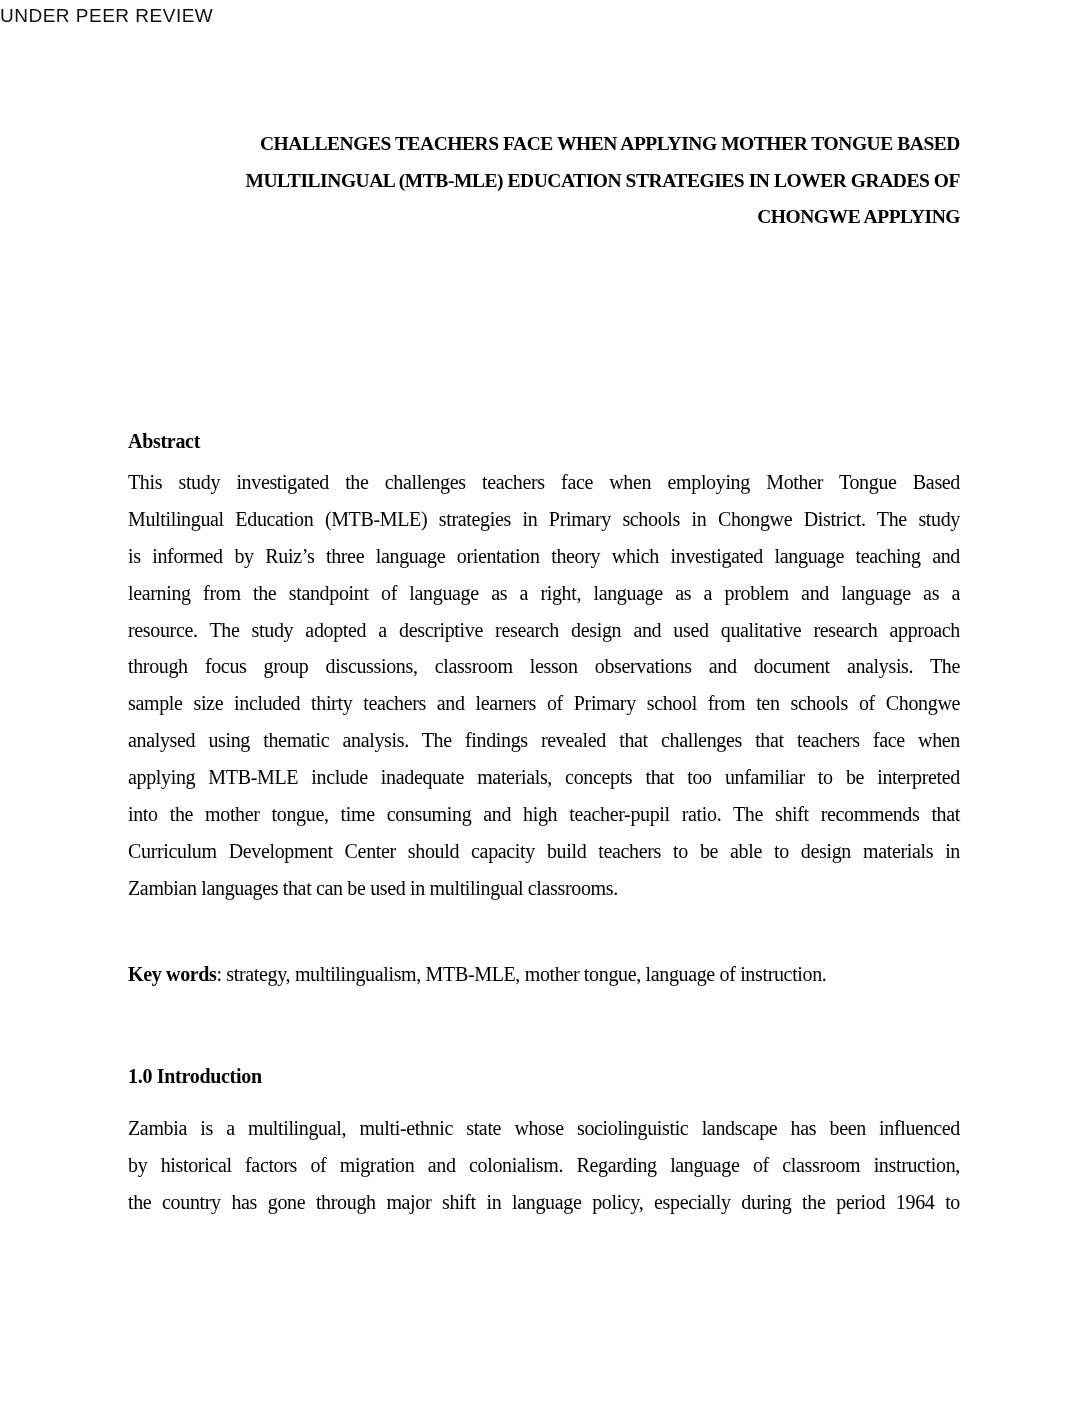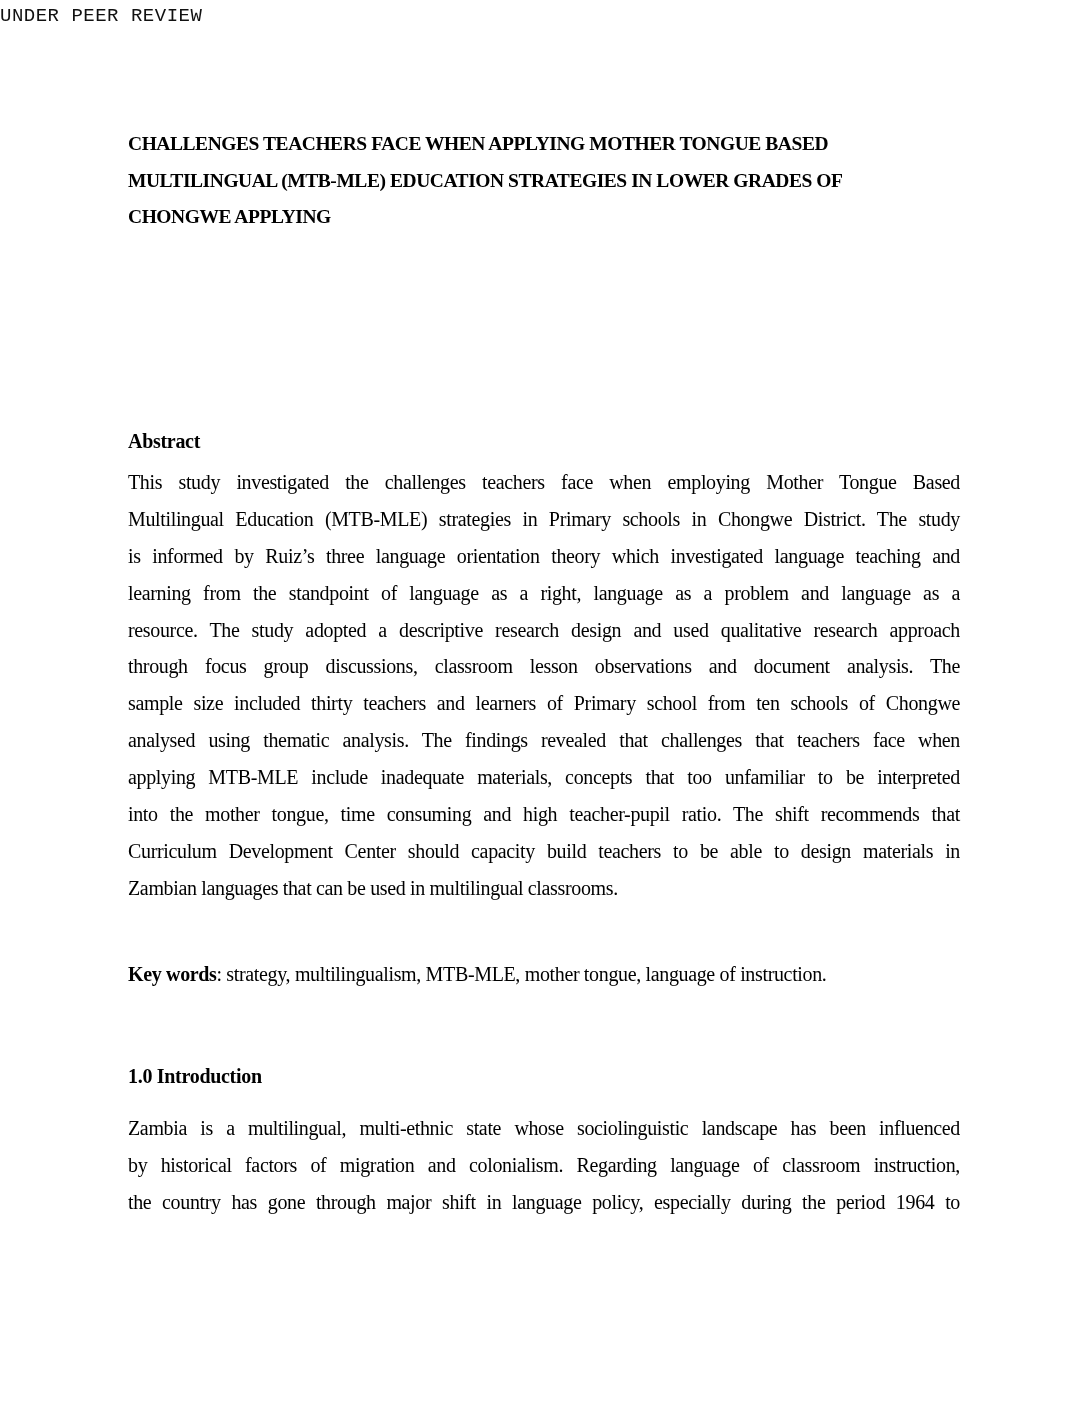--- a/index.html
+++ b/index.html
@@ -12,32 +12,32 @@
       height: 1408px;
       position: relative;
       overflow: hidden;
       color: #000;
       font-family: "Liberation Serif", serif;
     }
     .watermark {
       position: absolute;
       left: 0;
       top: 5px;
-      font-family: Liberation Mono, monospace;
+      font-family: Liberation Sans, sans-serif;
       font-size: 19px;
       letter-spacing: 0.5px;
       color: #111;
       white-space: nowrap;
     }
     .title {
       position: absolute;
       left: 128px;
       width: 832px;
       top: 126px;
-      text-align: left;
+      text-align: right;
       font-weight: bold;
       font-size: 19.5px;
       line-height: 36.5px;
       letter-spacing: -0.45px;
     }
     .title .tline { display: block; white-space: nowrap; }
     .section-heading {
       position: absolute;
       left: 128px;
       font-weight: bold;

